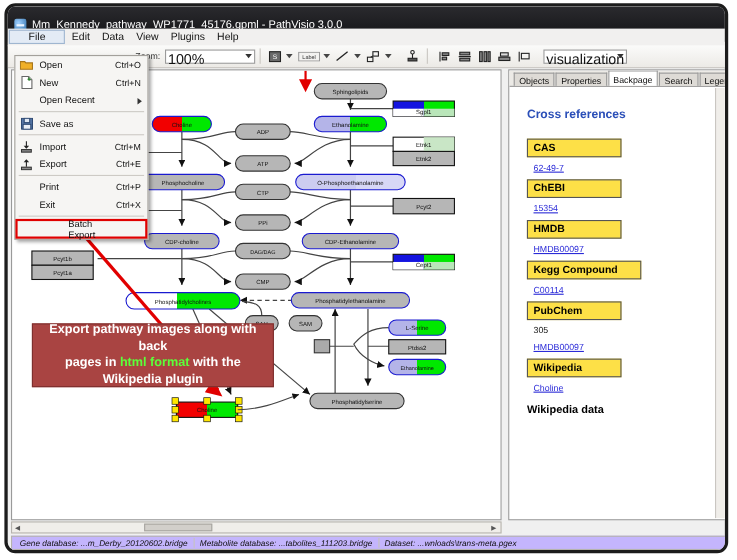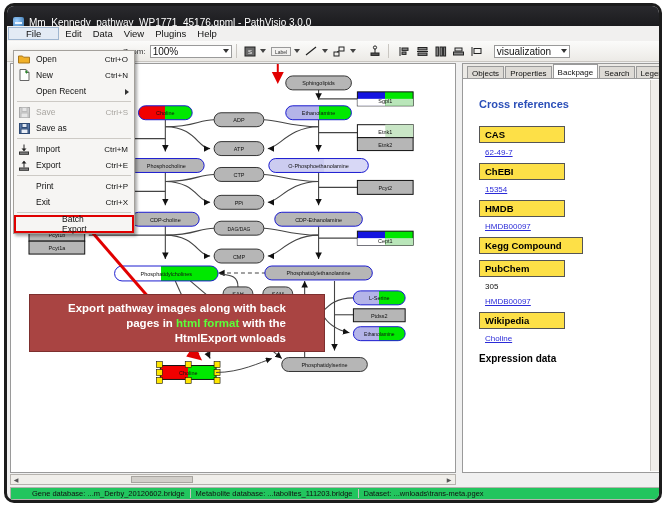--- a/index.html
+++ b/index.html
@@ -26,22 +26,22 @@
            display:flex;align-items:center;font-size:9.5px;color:#111;}
   #menubar .mi{padding:1px 5px;margin-left:1px;cursor:default;}
   #menubar .mi.active{background:#e3ebf5;border:1px solid #9fb6d0;padding:0px 17px;}
 
   
   #toolbar{position:absolute;left:0;top:35px;width:100%;height:20px;
            background:linear-gradient(#fbfbfa,#eceae6);border-bottom:1px solid #c9c6c1;
            display:flex;align-items:center;font-size:8.5px;color:#222;}
   .tb-sep{width:1px;height:14px;background:#c9c6c1;margin:0 4px;}
   .zoomlbl{margin-left:116px;font-size:8px;color:#333;}
-  .combo{height:13px;border:1px solid #9a9a9a;background:#fff;font-size:10px;
-         display:flex;align-items:center;padding:0 2px;box-sizing:border-box;
+  .combo{height:13px;border:1px solid #9a9a9a;background:#fff;font-size:13px;
+         display:flex;align-items:flex-start;padding:0 2px;box-sizing:border-box;
          position:relative;color:#111;}
   .combo .arrow{position:absolute;right:2px;top:3px;width:0;height:0;
          border-left:3px solid transparent;border-right:3px solid transparent;
          border-top:4px solid #333;}
   .tbtn{width:14px;height:14px;border:1px solid transparent;display:flex;
         align-items:center;justify-content:center;margin:0 1px;font-size:7px;color:#333;}
   .tbtn svg{display:block;}
   .dd{width:0;height:0;border-left:3px solid transparent;border-right:3px solid transparent;
       border-top:4px solid #444;margin:0 3px 0 1px;}
 
@@ -59,23 +59,23 @@
   #filemenu .lbl{flex:1;padding-left:4px;color:#111;}
   #filemenu .acc{color:#111;padding-right:6px;font-size:8px;}
   #filemenu .row.disabled .lbl,#filemenu .row.disabled .acc{color:#a8a5a0;}
   #filemenu .sep{height:1px;background:#cdcac5;margin:2px 3px;}
   #filemenu .row.sub:after{content:"";position:absolute;right:5px;top:6px;width:0;height:0;
             border-top:3px solid transparent;border-bottom:3px solid transparent;
             border-left:4px solid #333;}
   #filemenu .row.highlight{border:2px solid #e00000;height:14px;gap:24px;}
 
   
-  #annot{position:absolute;left:22px;top:288px;width:296px;height:58px;
+  #annot{position:absolute;left:22px;top:288px;width:220px;height:58px;
          background:#a94442;border:1px solid #7d2f2e;color:#fff;
-         display:flex;align-items:center;justify-content:center;text-align:right;
+         display:flex;align-items:center;justify-content:center;text-align:center;
          font-size:11.5px;font-weight:bold;line-height:15px;z-index:30;padding:0 6px;
          box-sizing:border-box;}
   #annot .hl{color:#5cff3a;margin-top:11px;}
 
   
   #sidepanel{position:absolute;left:455px;top:57px;width:199px;height:410px;
              background:#fff;border:1px solid #9a9a9a;box-sizing:border-box;overflow:hidden;}
   #tabs{display:flex;align-items:flex-end;height:15px;background:#eceae6;
         border-bottom:1px solid #9a9a9a;padding-left:4px;box-sizing:border-box;}
   #tabs .tab{font-size:8px;padding:1px 4px;border:1px solid #9a9a9a;border-bottom:none;
@@ -97,22 +97,22 @@
   #hscroll{position:absolute;left:3px;top:468px;width:446px;height:11px;
            background:#f0eeea;border:1px solid #b6b3ae;box-sizing:border-box;
            display:flex;align-items:center;}
   #hscroll .thumb{position:absolute;left:120px;width:60px;top:1px;bottom:1px;
            background:#d2cfca;border:1px solid #a8a5a0;}
   .sbarrow{width:10px;height:9px;display:flex;align-items:center;justify-content:center;
            font-size:6px;color:#555;}
 
   
   #statusbar{position:absolute;left:3px;top:481px;width:651px;height:13px;
-             background:#22c55e;border:1px solid #b6b3ae;box-sizing:border-box;
-             display:flex;align-items:center;font-size:7.5px;color:#111;padding-left:16px;}
+             background:#c4b5fd;border:1px solid #b6b3ae;box-sizing:border-box;
+             display:flex;align-items:center;font-size:7.5px;color:#111;padding-left:2px;font-style:italic;}
   #statusbar .cell{padding:0 5px;border-right:1px solid #c6c3be;}
 
   
   text{font-family:"Liberation Sans",sans-serif;}
 </style>
 </head>
 <body>
 
 <div id="frame">
 
@@ -439,31 +439,20 @@
       </span>
       <span class="lbl">New</span>
       <span class="acc">Ctrl+N</span>
     </div>
     <div class="row sub">
       <span class="ico"></span>
       <span class="lbl">Open Recent</span>
       <span class="acc"></span>
     </div>
     <div class="sep"></div>
-    <div class="row disabled">
-      <span class="ico">
-        <svg width="11" height="11" viewBox="0 0 11 11">
-            <rect x="0.5" y="0.5" width="10" height="10" fill="#cfcfcf" stroke="#aaa"></rect>
-            <rect x="3" y="0.5" width="5" height="4" fill="#e6e6e6" stroke="#bbb"></rect>
-            <rect x="2" y="6" width="7" height="4.5" fill="#e6e6e6" stroke="#bbb"></rect>
-          </svg>
-      </span>
-      <span class="lbl">Save</span>
-      <span class="acc">Ctrl+S</span>
-    </div>
     <div class="row">
       <span class="ico">
         <svg width="11" height="11" viewBox="0 0 11 11">
             <rect x="0.5" y="0.5" width="10" height="10" fill="#5878a8" stroke="#2f4a73"></rect>
             <rect x="3" y="0.5" width="5" height="4" fill="#dde6f2" stroke="#2f4a73"></rect>
             <rect x="2" y="6" width="7" height="4.5" fill="#e9eef6" stroke="#2f4a73"></rect>
           </svg>
       </span>
       <span class="lbl">Save as</span>
       <span class="acc"></span>
@@ -507,21 +496,21 @@
       <span class="ico"></span>
       <span class="lbl">Batch Export</span>
       <span class="acc"></span>
     </div>
   </div>
 
   <div id="annot">
     <div>
       <span>Export pathway images along with back</span><br>
       <span>pages in </span><span class="hl">html format</span><span> with the</span><br>
-      <span>HtmlExport wnloads</span>
+      <span>Wikipedia plugin</span>
     </div>
   </div>
 
   <div id="sidepanel">
     <div id="tabs">
       <div class="tab">Objects</div>
       <div class="tab">Properties</div>
       <div class="tab sel">Backpage</div>
       <div class="tab">Search</div>
       <div class="tab">Legend</div>
@@ -533,30 +522,31 @@
       <div class="dbbox">CAS</div>
       <div class="dbval">62-49-7</div>
 
       <div class="dbbox">ChEBI</div>
       <div class="dbval">15354</div>
 
       <div class="dbbox">HMDB</div>
       <div class="dbval">HMDB00097</div>
 
       <div class="dbbox" style="width:104px">Kegg Compound</div>
+      <div class="dbval">C00114</div>
 
       <div class="dbbox">PubChem</div>
       <div class="dbval plain">305</div>
 
       <div class="dbval">HMDB00097</div>
 
       <div class="dbbox">Wikipedia</div>
       <div class="dbval">Choline</div>
 
-      <div class="exprttl">Expression data</div>
+      <div class="exprttl">Wikipedia data</div>
     </div>
   </div>
 
   <div id="hscroll">
     <span class="sbarrow">◀</span>
     <div class="thumb"></div>
     <span class="sbarrow" style="position:absolute;right:1px;">▶</span>
   </div>
 
   <div id="statusbar">

